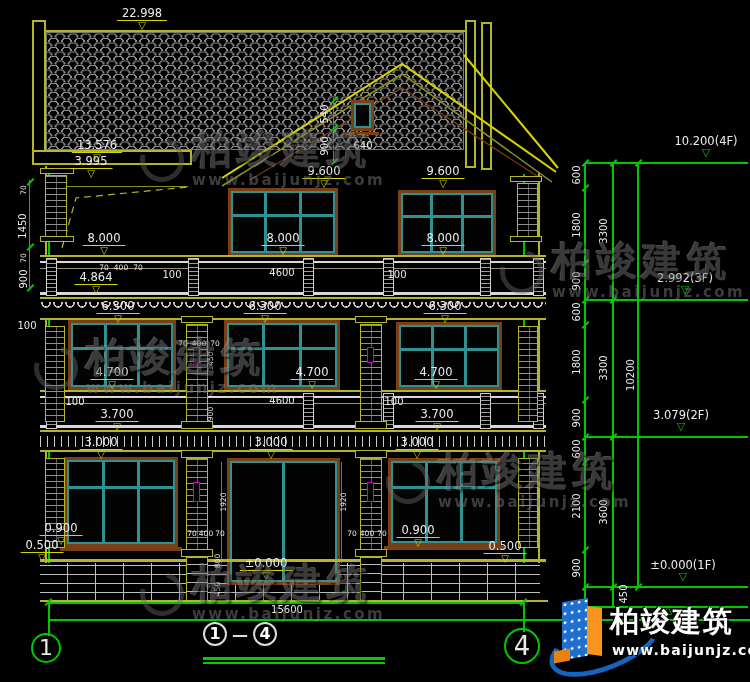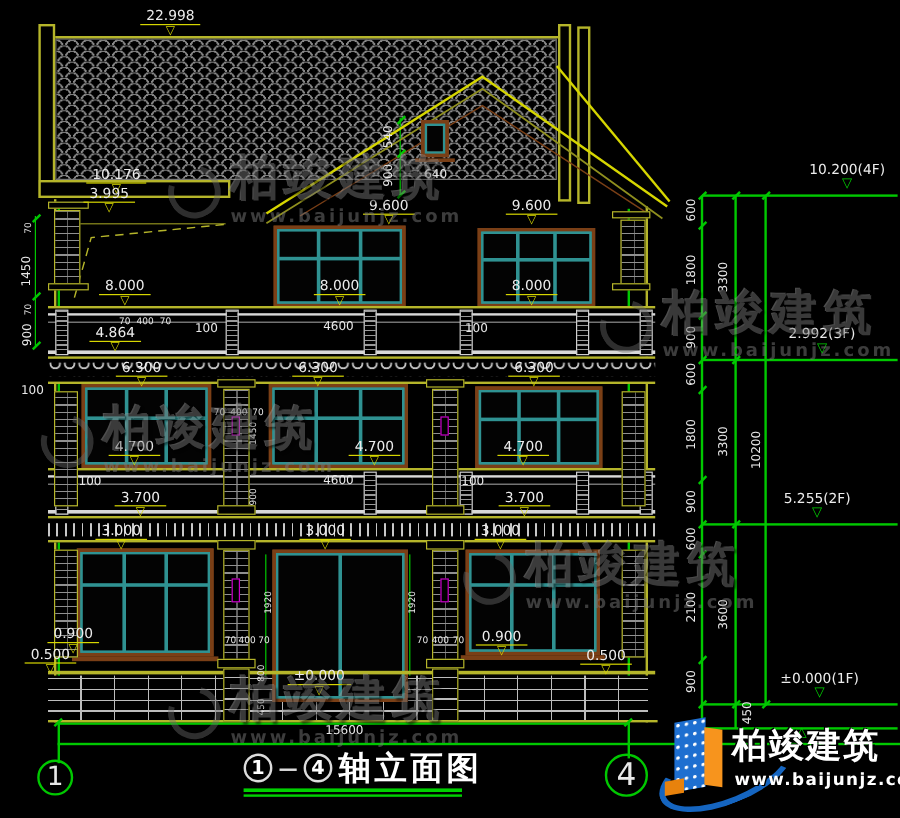--- a/index.html
+++ b/index.html
@@ -292,21 +292,20 @@
   <div class="tk" style="left:44px;top:601px"></div>
   <div class="tk" style="left:519px;top:601px"></div>
   <div class="tk" style="left:26px;top:181px"></div>
   <div class="tk" style="left:26px;top:246px"></div>
   <div class="tk" style="left:26px;top:287px"></div>
 
   <div class="titlebox">
     <span class="tc">1</span>
     <span class="tdash">—</span>
     <span class="tc">4</span>
-    <span class="tt">轴立面图</span>
   </div>
   <div class="a" style="left:203px;top:657px;width:182px;height:3px;background:#00d000;z-index:6"></div>
   <div class="a" style="left:203px;top:662px;width:182px;height:2px;background:#00d000;z-index:6"></div>
   <div class="axc" style="left:31px;top:633px;width:30px;height:30px;font-size:22px;line-height:26px">1</div>
   <div class="axc" style="left:504px;top:628px;width:36px;height:36px;font-size:26px;line-height:32px">4</div>
 
   <div class="logo">
     <div class="swoosh"></div>
     <div class="tw1"></div>
     <div class="tw2"></div>
@@ -314,21 +313,21 @@
     <div class="lbrand">柏竣建筑</div>
     <div class="lurl">www.baijunjz.com</div>
   </div>
 
   <div id="ann">
       <div class="lvl" style="left: 142px; top: 7px;">
         <span class="lt">22.998</span>
         <span class="tri">▽</span>
       </div>
       <div class="lvl" style="left: 97px; top: 139px;">
-        <span class="lt">10.176</span>
+        <span class="lt">13.576</span>
         <span class="tri">▽</span>
       </div>
       <div class="lvl" style="left: 91px; top: 155px;">
         <span class="lt">3.995</span>
         <span class="tri">▽</span>
       </div>
       <div class="lvl" style="left: 324px; top: 165px;">
         <span class="lt">9.600</span>
         <span class="tri">▽</span>
       </div>
@@ -421,21 +420,21 @@
         <span class="rlt">10.200(4F)</span>
         <span class="rtri">▽</span>
       </div>
       <div class="rline" style="left: 585px; top: 299px;"></div>
       <div class="rlvl" style="left: 685px; top: 272px;">
         <span class="rlt">2.992(3F)</span>
         <span class="rtri">▽</span>
       </div>
       <div class="rline" style="left: 585px; top: 436px;"></div>
       <div class="rlvl" style="left: 681px; top: 409px;">
-        <span class="rlt">5.255(2F)</span>
+        <span class="rlt">3.079(2F)</span>
         <span class="rtri">▽</span>
       </div>
       <div class="rline" style="left: 585px; top: 586px;"></div>
       <div class="rlvl" style="left: 683px; top: 559px;">
         <span class="rlt">±0.000(1F)</span>
         <span class="rtri">▽</span>
       </div>
       <div class="rline" style="left: 585px; top: 606px;"></div>
       <div class="rlvl" style="left: 668px; top: 605px;">
         <span class="rtri">△</span>

